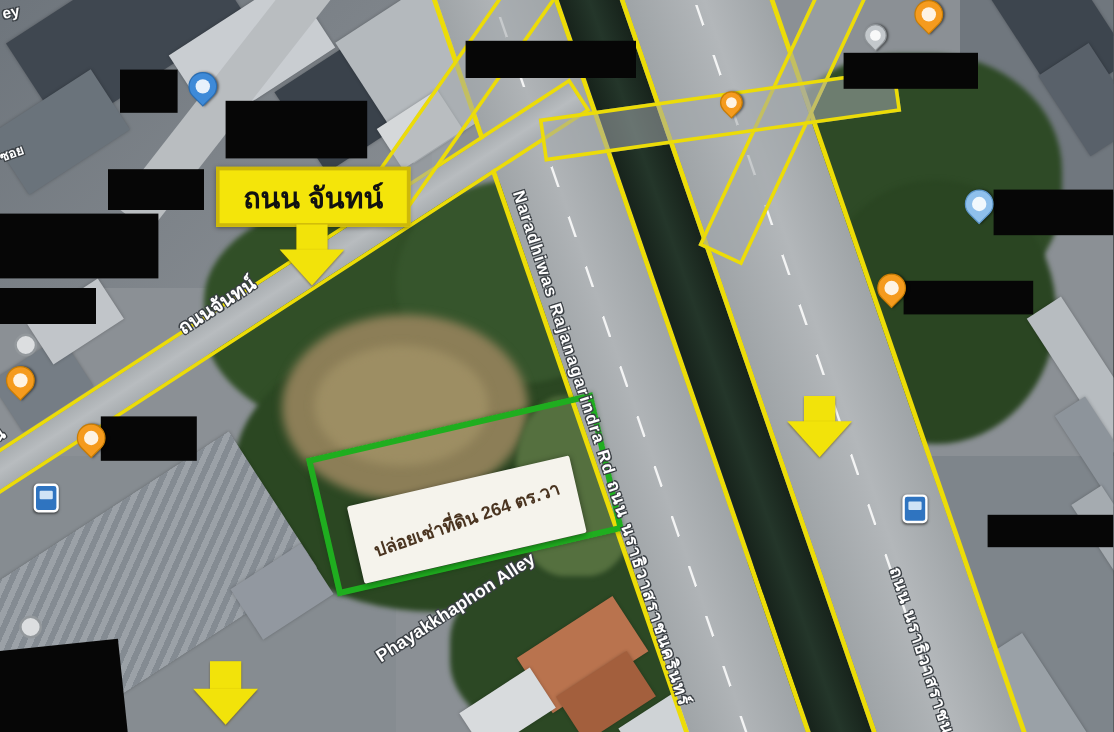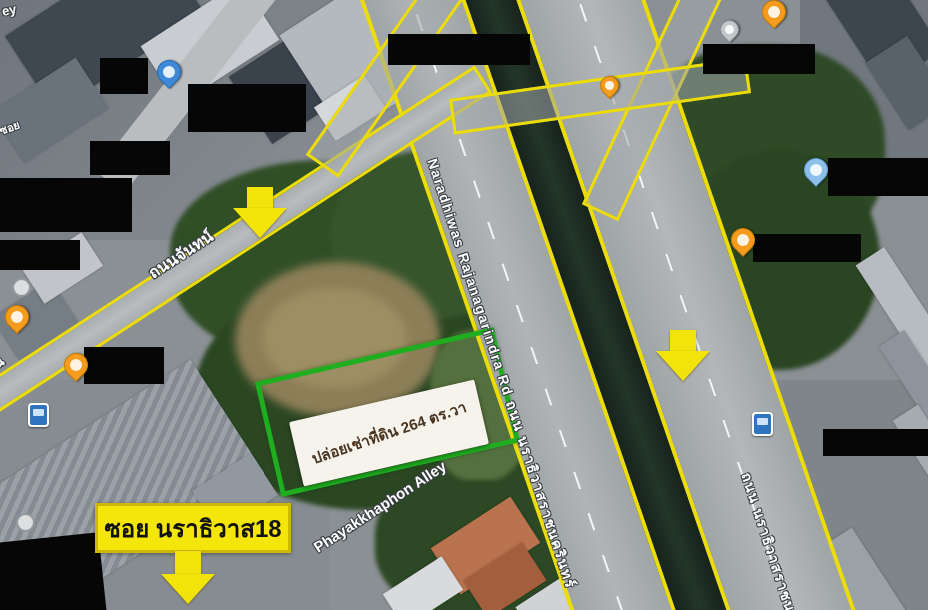--- a/index.html
+++ b/index.html
@@ -146,25 +146,25 @@
   <div class="pin orange" style="left:64px;top:353px;"></div>
   <div class="pin orange sm" style="left:600px;top:76px;"></div>
   <div class="pin orange" style="left:762px;top:0;"></div>
   <div class="pin gray sm" style="left:720px;top:20px;"></div>
   <div class="pin lblue" style="left:804px;top:158px;"></div>
   <div class="pin orange" style="left:731px;top:228px;"></div>
   <div class="bicon" style="left:28px;top:403px;"></div>
   <div class="bicon" style="left:752px;top:412px;"></div>
   <div class="dot" style="left:16px;top:513px;"></div>
 
+  <div class="sign" style="left:180px;top:139px;width:162px;height:50px;">
+    <span>ถนน จันทน์</span>
+  </div>
   <div class="stem" style="left:247px;top:187px;width:26px;height:22px;"></div>
   <div class="head" style="left:233px;top:208px;"></div>
 
   <div class="stem" style="left:670px;top:330px;width:26px;height:22px;"></div>
   <div class="head" style="left:656px;top:351px;"></div>
 
-  <div class="sign" style="left:95px;top:503px;width:196px;height:50px;">
-    <span>ซอย นราธิวาส18</span>
-  </div>
   <div class="stem" style="left:175px;top:551px;width:26px;height:24px;"></div>
   <div class="head" style="left:161px;top:574px;"></div>
 
 </div>
 
 </body></html>

